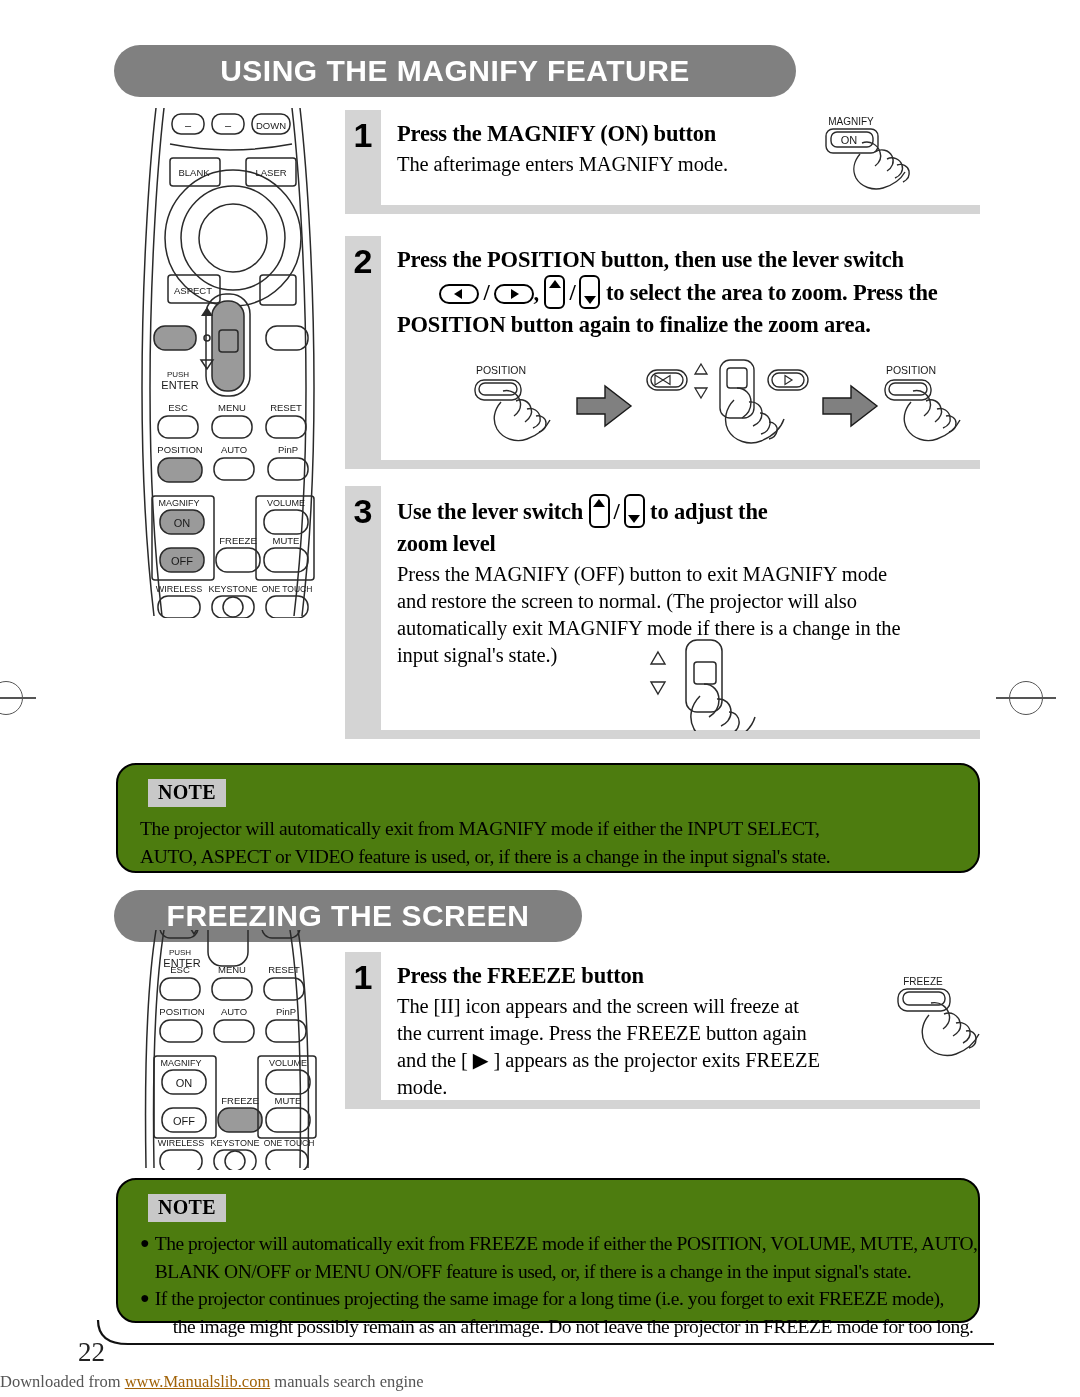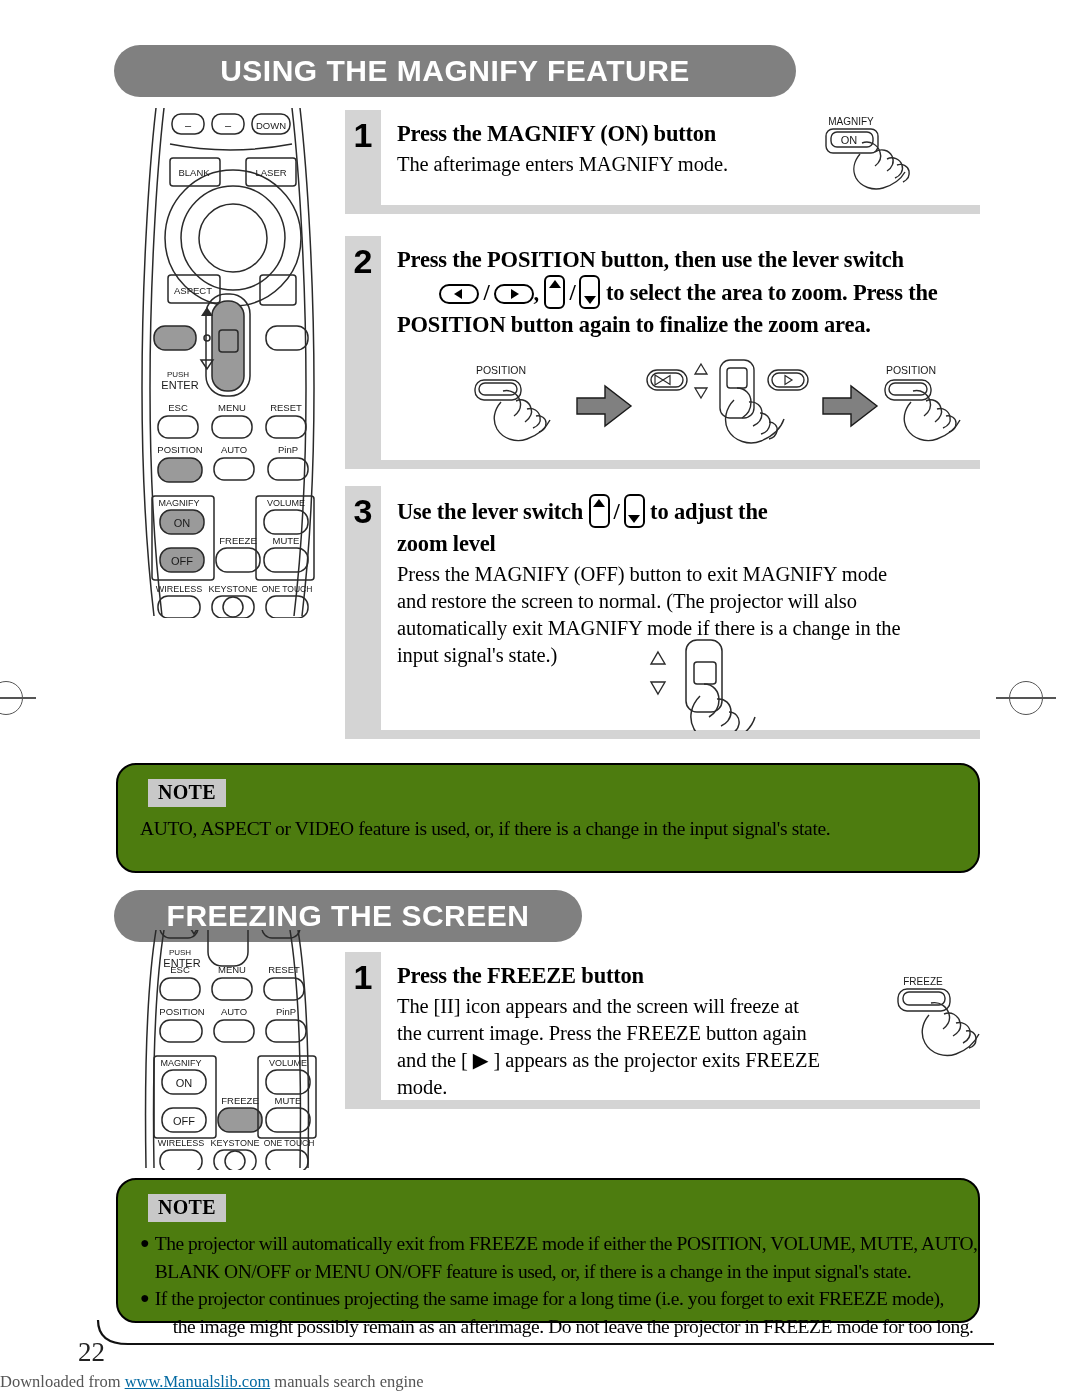--- a/index.html
+++ b/index.html
@@ -135,21 +135,21 @@
   .page-number {
     position: absolute; left: 78px; top: 1337px;
     font-size: 27px; font-family: "Liberation Serif", serif; color: #222;
   }
   .page-curve { position: absolute; left: 94px; top: 1318px; }
   .dl-bar {
     position: absolute; left: 0; top: 1372px; width: 1080px;
     font-family: "Liberation Serif", serif;
     font-size: 16.5px; color: #555;
   }
-  .dl-bar a { color: #0369a1; text-decoration: underline; }
+  .dl-bar a { color: #a16207; text-decoration: underline; }
 </style>
 </head>
 <body>
 
 <div class="page">
 
   <div class="regmark left">
     <div class="circ"></div>
       <div class="hline"></div>
   </div>
@@ -376,20 +376,21 @@
         <path d="M70 60 c-9 9 -12 22 -6 33 c7 12 23 17 36 12 c13 -5 22 -14 25 -24"></path>
       </g>
     </svg>
   </div>
 
   <div class="notebox" style="left:116px; top:763px; width:864px; height:110px;">
     <div style="padding:14px 0 0 30px;">
       <span class="note-label">NOTE</span>
     </div>
     <div style="padding:8px 0 0 22px;">
+      <div class="note-line">The projector will automatically exit from MAGNIFY mode if either the INPUT SELECT,</div>
       <div class="note-line">AUTO, ASPECT or VIDEO feature is used, or, if there is a change in the input signal's state.</div>
     </div>
   </div>
 
   <div class="banner banner-freeze">
     <span>FREEZING THE SCREEN</span>
   </div>
 
   <div class="remote remote-bottom">
     <svg width="200" height="240" viewBox="0 0 200 240">

